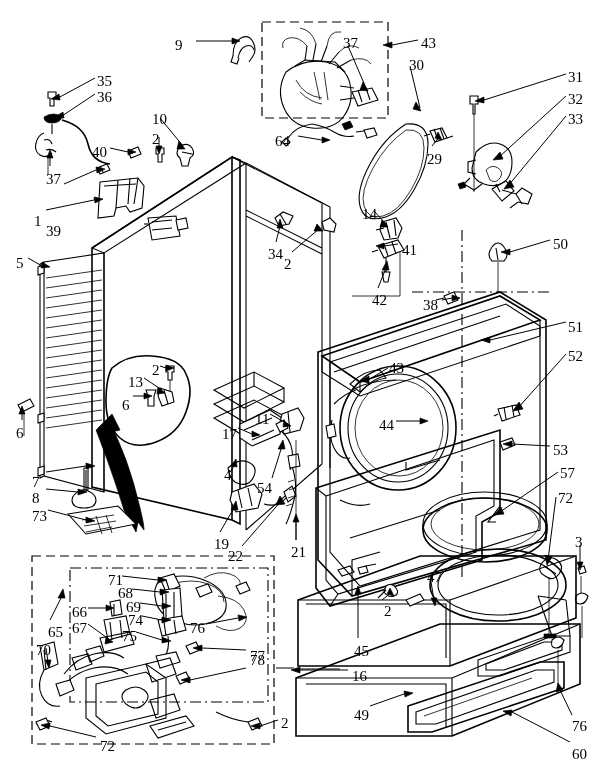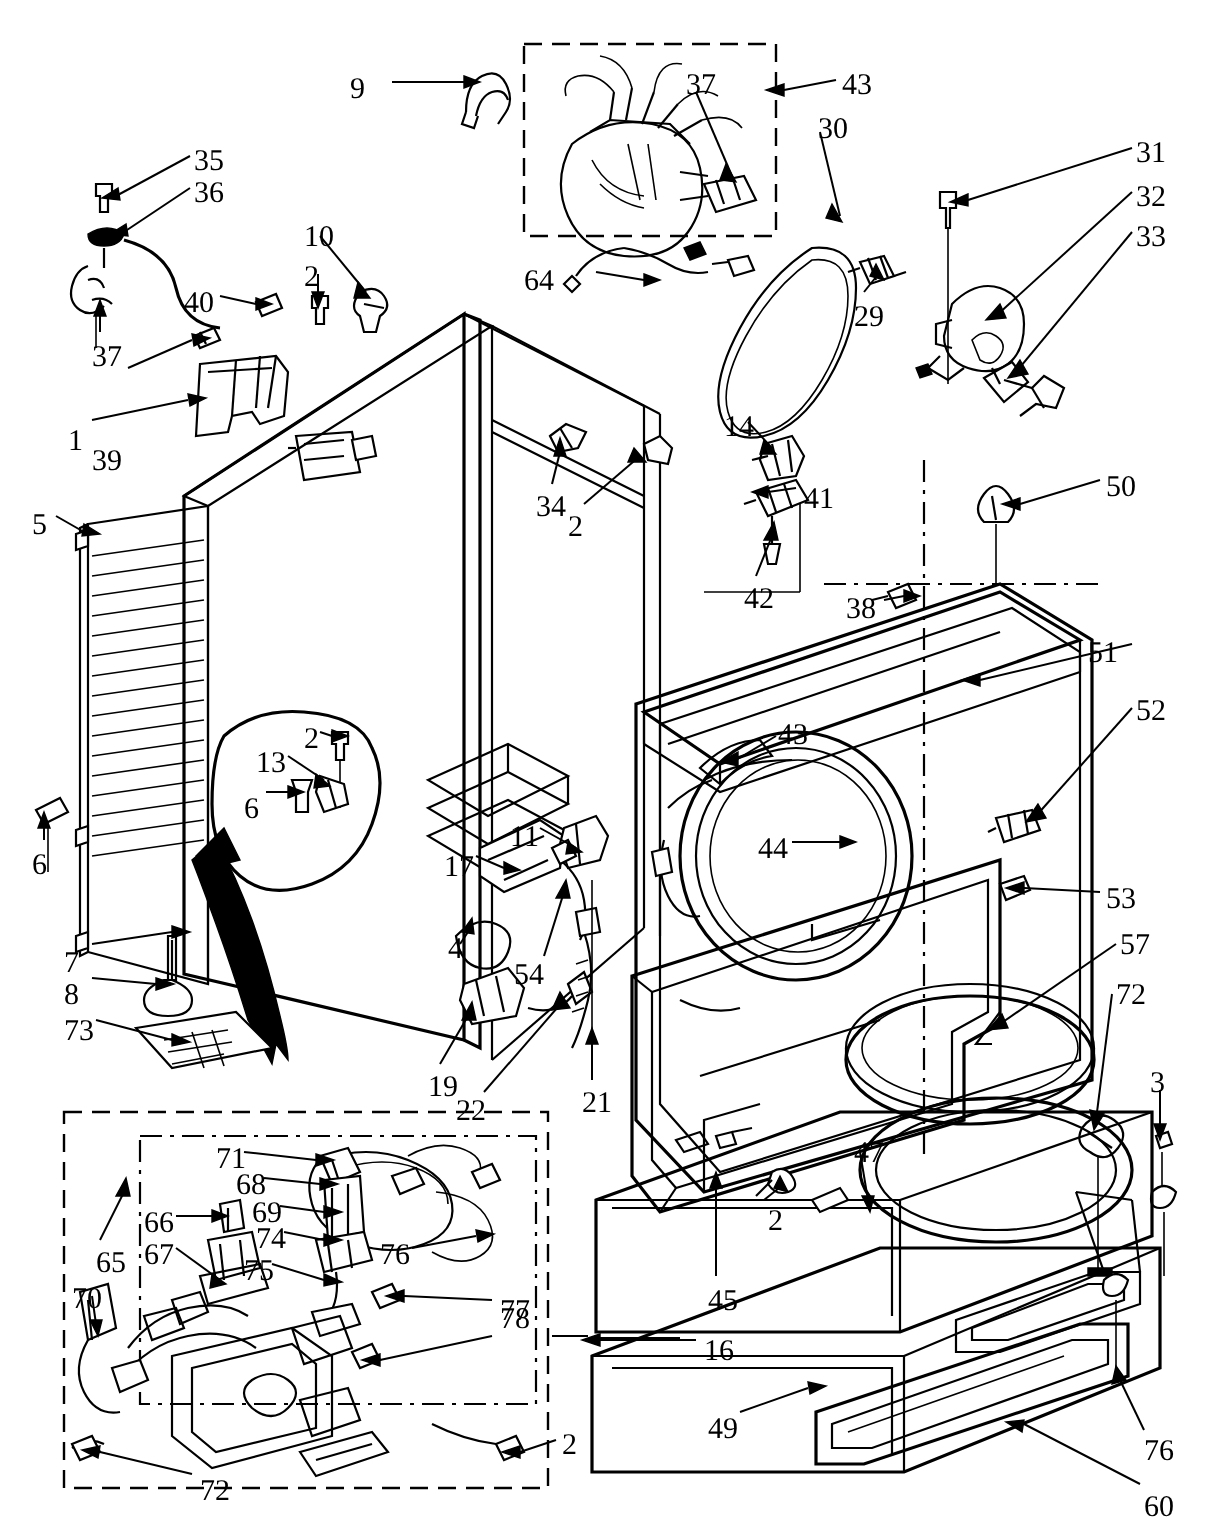--- a/index.html
+++ b/index.html
@@ -731,35 +731,35 @@
       <div class="callout" style="left: 343px; top: 36px;">37</div>
       <div class="callout" style="left: 421px; top: 36px;">43</div>
       <div class="callout" style="left: 409px; top: 58px; font-family: Liberation Serif, serif;">30</div>
       <div class="callout" style="left: 568px; top: 70px;">31</div>
       <div class="callout" style="left: 568px; top: 92px;">32</div>
       <div class="callout" style="left: 568px; top: 112px;">33</div>
       <div class="callout" style="left: 97px; top: 74px;">35</div>
       <div class="callout" style="left: 97px; top: 90px;">36</div>
       <div class="callout" style="left: 152px; top: 112px;">10</div>
       <div class="callout" style="left: 152px; top: 132px;">2</div>
-      <div class="callout" style="left: 262px; top: 134px; text-align: right;">64</div>
+      <div class="callout" style="left: 275px; top: 134px; text-align: right;">64</div>
       <div class="callout" style="left: 427px; top: 152px;">29</div>
       <div class="callout" style="left: 92px; top: 145px;">40</div>
       <div class="callout" style="left: 46px; top: 172px;">37</div>
       <div class="callout" style="left: 46px; top: 188px; margin-top: 36px;">39</div>
       <div class="callout" style="left: 34px; top: 214px;">1</div>
       <div class="callout" style="left: 362px; top: 207px;">14</div>
       <div class="callout" style="left: 402px; top: 243px;">41</div>
       <div class="callout" style="left: 553px; top: 237px;">50</div>
       <div class="callout" style="left: 16px; top: 256px;">5</div>
       <div class="callout" style="left: 268px; top: 247px;">34</div>
       <div class="callout" style="left: 284px; top: 257px;">2</div>
       <div class="callout" style="left: 372px; top: 293px;">42</div>
       <div class="callout" style="left: 423px; top: 298px;">38</div>
-      <div class="callout" style="left: 544px; top: 320px;">51</div>
+      <div class="callout" style="left: 568px; top: 320px;">51</div>
       <div class="callout" style="left: 568px; top: 349px;">52</div>
       <div class="callout" style="left: 389px; top: 361px;">43</div>
       <div class="callout" style="left: 128px; top: 375px;">13</div>
       <div class="callout" style="left: 152px; top: 363px;">2</div>
       <div class="callout" style="left: 122px; top: 398px;">6</div>
       <div class="callout" style="left: 379px; top: 418px;">44</div>
       <div class="callout" style="left: 255px; top: 412px;">11</div>
       <div class="callout" style="left: 222px; top: 427px;">17</div>
       <div class="callout" style="left: 224px; top: 468px;">4</div>
       <div class="callout" style="left: 257px; top: 481px;">54</div>

